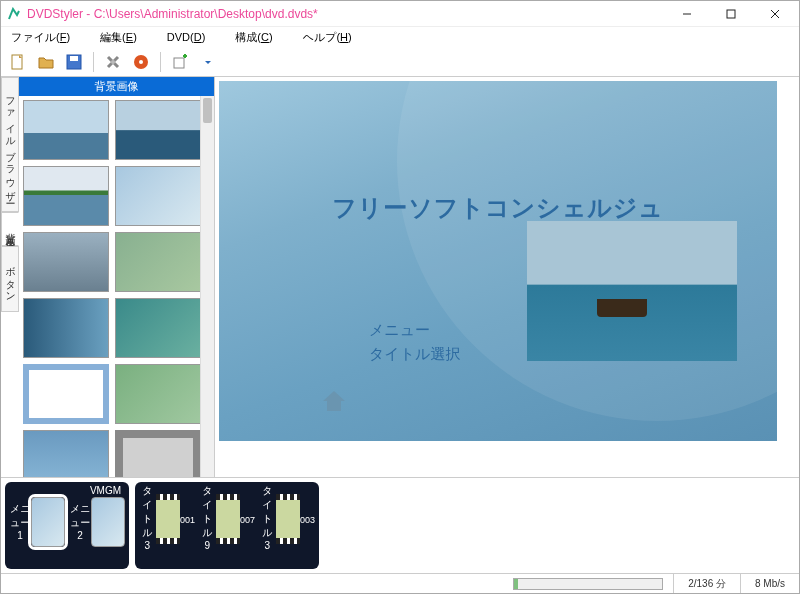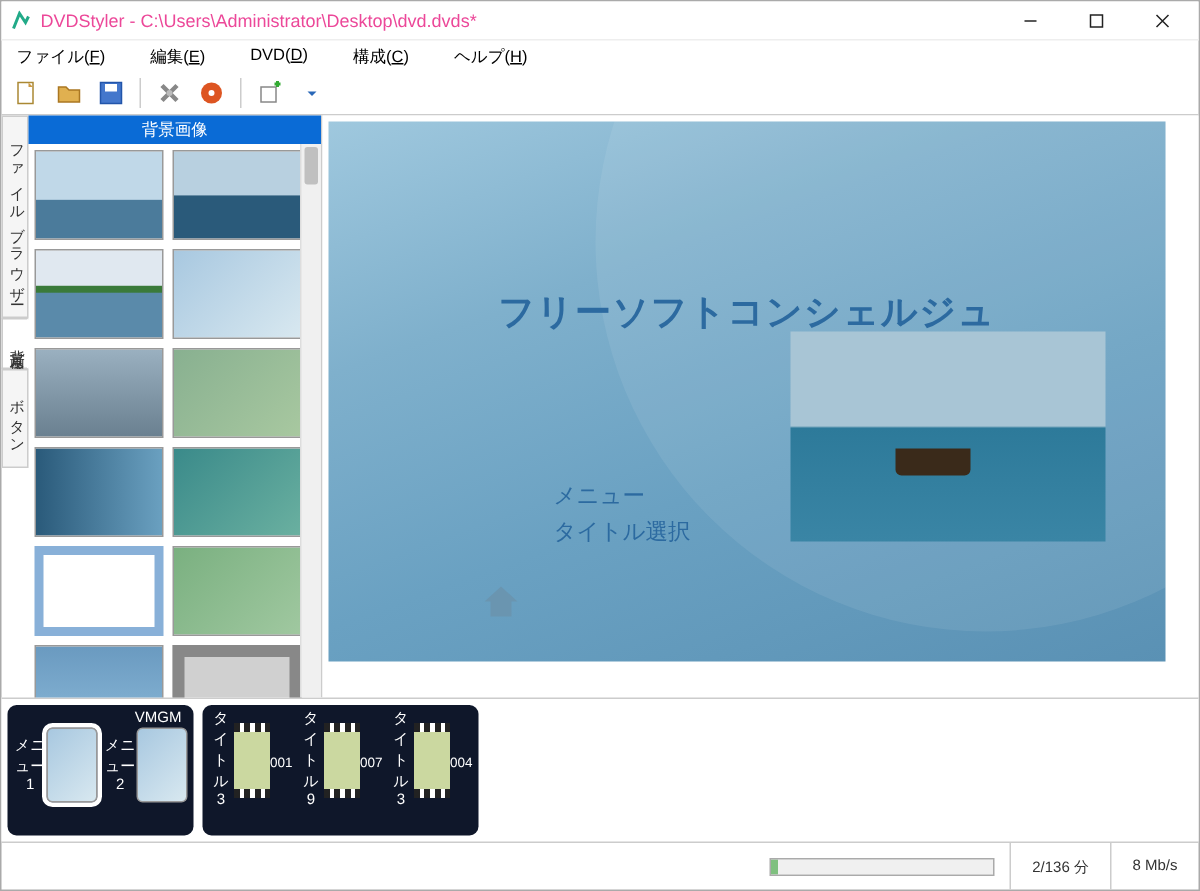--- a/index.html
+++ b/index.html
@@ -44,21 +44,21 @@
 .tlitems { display:flex; gap:4px; }
 .tlcard { width:56px; display:flex; flex-direction:row; align-items:center; }
 .tlname { color:#fff; font-size:10px; text-align:center; margin-bottom:2px; }
 .tlthumb { width:72px; height:50px; background:#88a0b0; border:1px solid #999; border-radius:4px; position:relative; overflow:hidden; }
 .tlthumb.sel { outline:3px solid #fff; }
 .tlnum { color:#fff; font-size:9px; margin-top:2px; }
 .film { width:72px; height:50px; background:#cbd8a0; border-top:6px solid #222; border-bottom:6px solid #222; position:relative; }
 .film::before,.film::after { content:""; position:absolute; left:0; right:0; height:6px; background:repeating-linear-gradient(90deg,#222 0 4px,#fff 4px 7px); }
 .film::before{ top:-6px; } .film::after{ bottom:-6px; }
 
-.statusbar { height:32px; border-top:1px solid #ccc; display:flex; align-items:center; font-size:10px; color:#333; }
+.statusbar { height:20px; border-top:1px solid #ccc; display:flex; align-items:center; font-size:10px; color:#333; }
 .stspacer { flex:1; }
 .stprog { width:150px; height:12px; border:1px solid #aaa; margin:0 10px; background:linear-gradient(90deg,#7fc07f 0 3%, #f0f0f0 3% 100%); }
 .stcell { padding:0 14px; border-left:1px solid #ccc; height:100%; display:flex; align-items:center; }
 
 
 .sea1{background:linear-gradient(#c0d8e8 55%,#4b7b9b 56%)}
 .sea2{background:linear-gradient(#b8d0e0 50%,#2a5a7a 51%)}
 .sea3{background:linear-gradient(#e0e8f0 40%,#3a7a3a 41% 48%,#5a8aaa 49%)}
 .sea4{background:linear-gradient(135deg,#a8c8e0,#d8e8f0)}
 .sea5{background:linear-gradient(#9ab0c0,#6a8090)}
@@ -219,21 +219,21 @@
           <div class="tlnum">001</div>
         </div>
         <div class="tlcard">
           <div class="tlname">タイトル 9</div>
           <div class="film"></div>
           <div class="tlnum">007</div>
         </div>
         <div class="tlcard">
           <div class="tlname">タイトル 3</div>
           <div class="film"></div>
-          <div class="tlnum">004</div>
+          <div class="tlnum">003</div>
         </div>
       </div>
     </div>
   </div>
 
   <div class="statusbar">
     <div class="stspacer"></div>
     <div class="stprog"></div>
     <div class="stcell">2/136 分</div>
     <div class="stcell">8 Mb/s</div>

